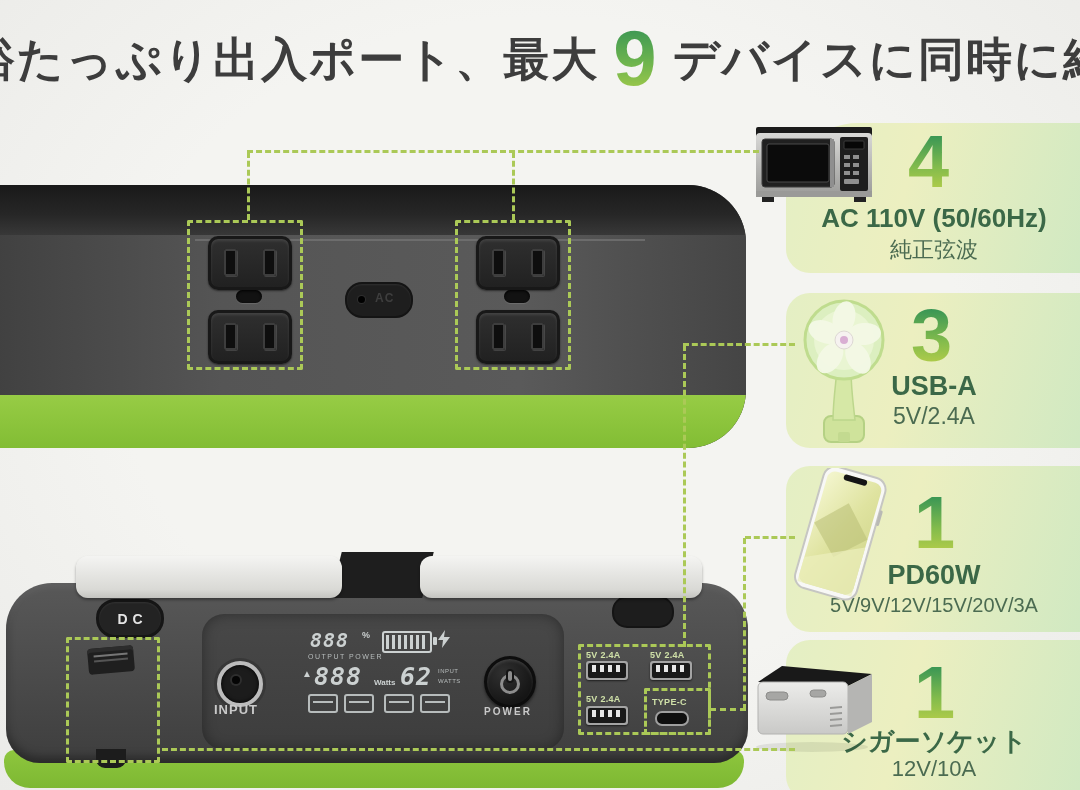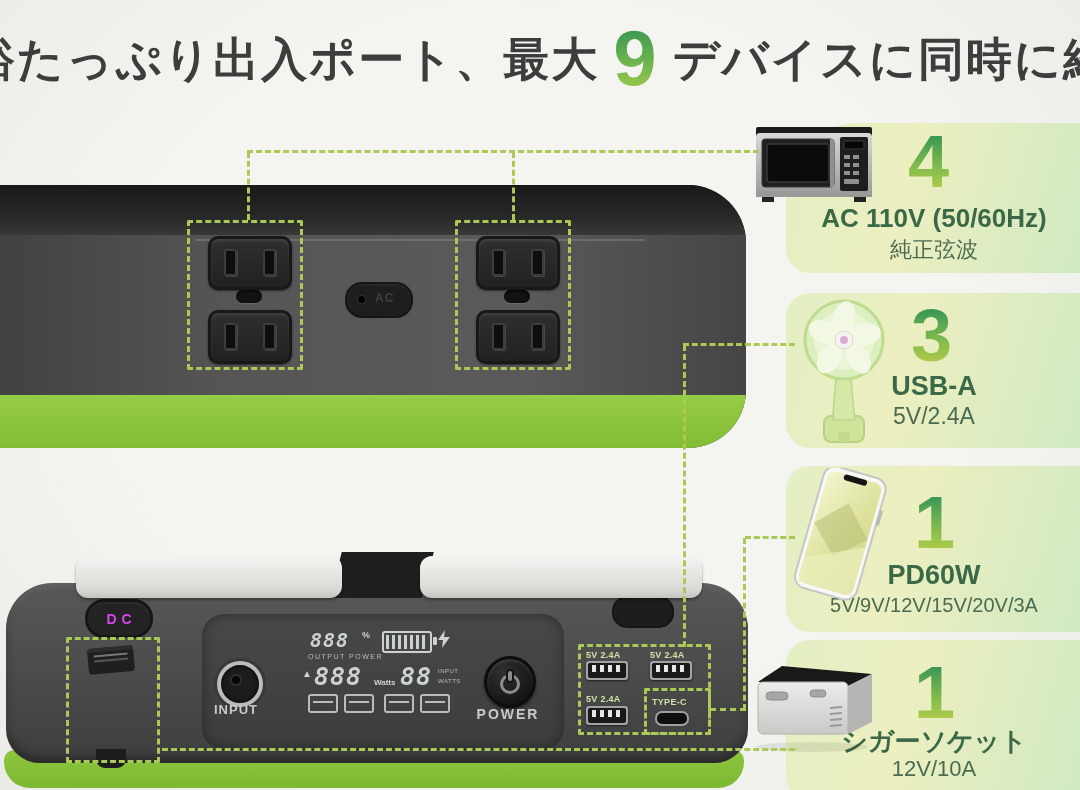--- a/index.html
+++ b/index.html
@@ -54,24 +54,24 @@
            border-radius:46px 46px 34px 34px;
            background:linear-gradient(180deg,#585858,#4a4a4a 55%,#3e3e3e);
            box-shadow:inset 0 -6px 10px rgba(0,0,0,.35), inset 0 4px 6px rgba(255,255,255,.07);}
   .handle-wedge{position:absolute;left:336px;top:552px;width:92px;height:46px;background:#1e1e1e;
            transform:skewX(-14deg);z-index:3;}
   .handle-bar{position:absolute;top:556px;height:42px;z-index:4;border-radius:12px;
            background:linear-gradient(180deg,#f4f4f2,#d9d9d5 80%,#c4c4c0);
            box-shadow:0 2px 3px rgba(0,0,0,.35);}
   .hb-l{left:76px;width:266px;} .hb-r{left:420px;width:282px;}
 
-  .dc-btn{position:absolute;left:85px;top:599px;width:62px;height:33px;background:#232323;z-index:3;
+  .dc-btn{position:absolute;left:96px;top:599px;width:62px;height:33px;background:#232323;z-index:3;
           border:3px solid #161616;border-radius:19px;box-shadow:inset 0 1px 2px rgba(255,255,255,.08);
           display:flex;align-items:center;justify-content:center;
-          font-size:14px;font-weight:700;color:#d946ef;letter-spacing:5px;text-indent:5px;}
+          font-size:14px;font-weight:700;color:#e5e5e5;letter-spacing:5px;text-indent:5px;}
 
   .socket-outer{position:absolute;left:72px;top:672px;width:78px;height:78px;border-radius:50%;z-index:3;
           background:radial-gradient(circle at 35% 32%,#454545,#262626 72%);
           border:3px solid #191919;box-shadow:0 3px 5px rgba(0,0,0,.45);}
   .socket-ring{position:absolute;left:9px;top:9px;width:60px;height:60px;border-radius:50%;
           border:3px solid #565656;background:#2e2e2e;box-sizing:border-box;}
   .socket-cap{position:absolute;left:10px;top:10px;width:34px;height:34px;border-radius:50%;background:#2a2a2a;
           border:2px solid #4a4a4a;display:flex;align-items:center;justify-content:center;
           font-size:11px;font-weight:700;color:#7e7e7e;}
   .socket-tab{position:absolute;left:88px;top:647px;width:46px;height:26px;background:#1f1f1f;z-index:3;
@@ -229,21 +229,21 @@
       </span>
     <span class="bolt">
       <svg width="12" height="18" viewBox="0 0 12 18">
           <polygon points="7,0 0,10 5,10 4,18 12,7 6,7" fill="#ccd1d1"></polygon>
         </svg>
     </span>
     <span class="op">OUTPUT POWER</span>
     <span class="warn">▲</span>
     <span class="d2">888</span>
     <span class="u2">Watts</span>
-    <span class="d3">88</span>
+    <span class="d3">62</span>
     <span class="sm a">INPUT</span>
     <span class="sm b">WATTS</span>
     <span class="chip" style="left:8px;">
         <i></i>
       </span>
     <span class="chip" style="left:44px;">
         <i></i>
       </span>
     <span class="chip" style="left:84px;">
         <i></i>
@@ -252,21 +252,21 @@
         <i></i>
       </span>
   </div>
 
   <div class="power-btn">
     <span class="power-glyph">
         <span class="ring"></span>
         <span class="bar"></span>
       </span>
   </div>
-  <div class="port-label" style="left:470px;top:706px;width:76px;text-align:center;font-size:14px;letter-spacing:2px;">POWER</div>
+  <div class="port-label" style="left:470px;top:706px;width:76px;text-align:center;font-size:10px;letter-spacing:2px;">POWER</div>
 
   <div class="top-pill"></div>
 
   <div class="usb-label" style="left:586px;top:650px;">5V 2.4A</div>
   <div class="usb-label" style="left:650px;top:650px;">5V 2.4A</div>
   <div class="usb-label" style="left:586px;top:694px;">5V 2.4A</div>
   <div class="usb-label" style="left:652px;top:697px;">TYPE-C</div>
 
   <div class="usb" style="left:586px;top:661px;">
       <span class="in"></span>

